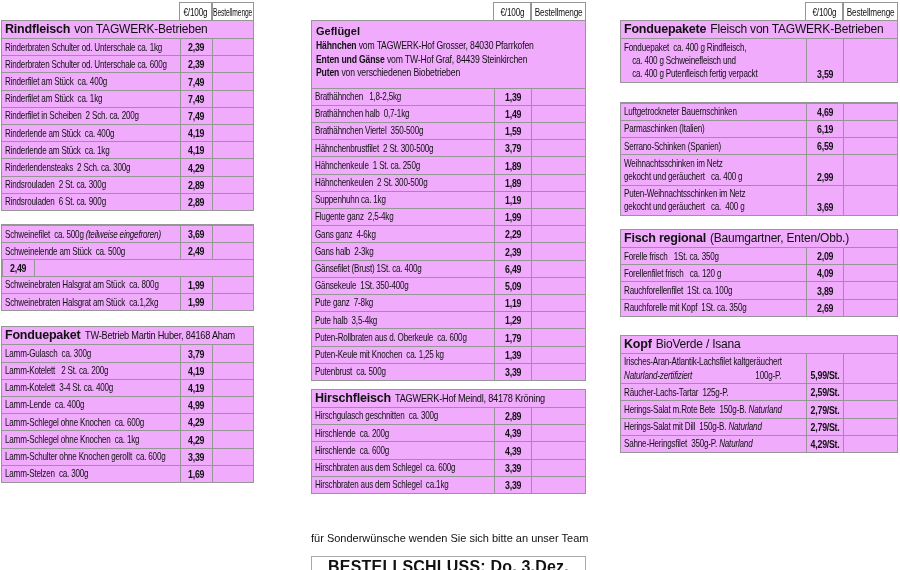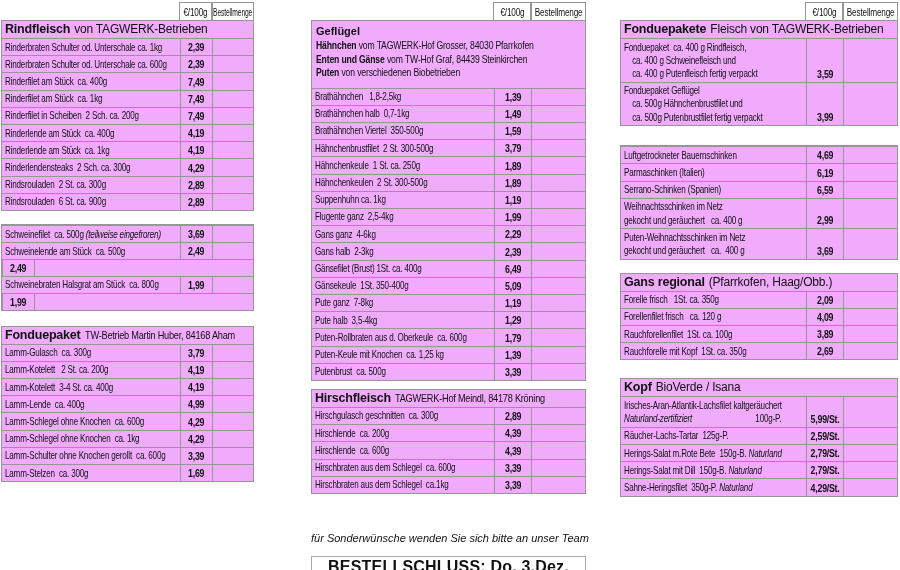--- a/index.html
+++ b/index.html
@@ -60,21 +60,21 @@
   .cell.qty { flex: 1; }
 
   
   .desc-block { padding: 3px 4px 8px; }
   .gf-title { font-weight: bold; font-size: 11px; margin: 1px 0 2px; }
   .desc-line { font-size: 10.8px; line-height: 13.5px; letter-spacing: -0.2px;
     white-space: pre; width: 128%; transform: scaleX(0.8); transform-origin: 0 50%; }
   .desc-line b { font-weight: bold; }
 
   
-  .note { margin-top: 38px; text-align: center; font-style: italic;
+  .note { margin-top: 38px; text-align: center; 
     font-size: 11px; white-space: nowrap; }
   .deadline-box { margin-top: 12px; border: 1px solid #a8a8a8; height: 23px;
     display: flex; align-items: center; justify-content: center; }
   .deadline { font-weight: bold; font-size: 16px; text-decoration: underline;
     letter-spacing: 0.2px; white-space: nowrap; }
 </style>
 </head>
 <body>
 
 <div id="col1" class="col">
@@ -213,20 +213,23 @@
         <div class="row">
           <div class="cell name">
             <div class="line"><span>Schweinebraten Halsgrat am Stück  ca. 800g</span></div>
           </div>
           <div class="cell price">
             <span class="pv">1,99</span>
           </div>
           <div class="cell qty"></div>
         </div>
         <div class="row">
+          <div class="cell name">
+            <div class="line"><span>Schweinebraten Halsgrat am Stück  ca.1,2kg</span></div>
+          </div>
           <div class="cell price">
             <span class="pv">1,99</span>
           </div>
           <div class="cell qty"></div>
         </div>
       </div>
   </div>
 
   <div class="sec-table mt15">
     <div class="sec-title"><b>Fonduepaket</b><span class="rest narrow">TW-Betrieb Martin Huber, 84168 Aham</span></div>
@@ -557,31 +560,20 @@
           <div class="cell name">
             <div class="line"><span>Fonduepaket  ca. 400 g Rindfleisch,</span></div>
             <div class="line">    ca. 400 g Schweinefleisch und</div>
             <div class="line">    ca. 400 g Putenfleisch fertig verpackt</div>
           </div>
           <div class="cell price">
             <span class="pv">3,59</span>
           </div>
           <div class="cell qty"></div>
         </div>
-        <div class="row">
-          <div class="cell name">
-            <div class="line"><span>Fonduepaket Geflügel</span></div>
-            <div class="line">    ca. 500g Hähnchenbrustfilet und</div>
-            <div class="line">    ca. 500g Putenbrustfilet fertig verpackt</div>
-          </div>
-          <div class="cell price">
-            <span class="pv">3,99</span>
-          </div>
-          <div class="cell qty"></div>
-        </div>
       </div>
   </div>
 
   <div class="sec-table mt19">
     <div class="rows">
         <div class="row">
           <div class="cell name">
             <div class="line"><span>Luftgetrockneter Bauernschinken</span></div>
           </div>
           <div class="cell price">
@@ -624,21 +616,21 @@
           </div>
           <div class="cell price">
             <span class="pv">3,69</span>
           </div>
           <div class="cell qty"></div>
         </div>
       </div>
   </div>
 
   <div class="sec-table mt13">
-    <div class="sec-title"><b>Gans regional</b><span class="rest">(Pfarrkofen, Haag/Obb.)</span></div>
+    <div class="sec-title"><b>Fisch regional</b><span class="rest">(Baumgartner, Enten/Obb.)</span></div>
     <div class="rows">
         <div class="row">
           <div class="cell name">
             <div class="line"><span>Forelle frisch   1St. ca. 350g</span></div>
           </div>
           <div class="cell price">
             <span class="pv">2,09</span>
           </div>
           <div class="cell qty"></div>
         </div>

